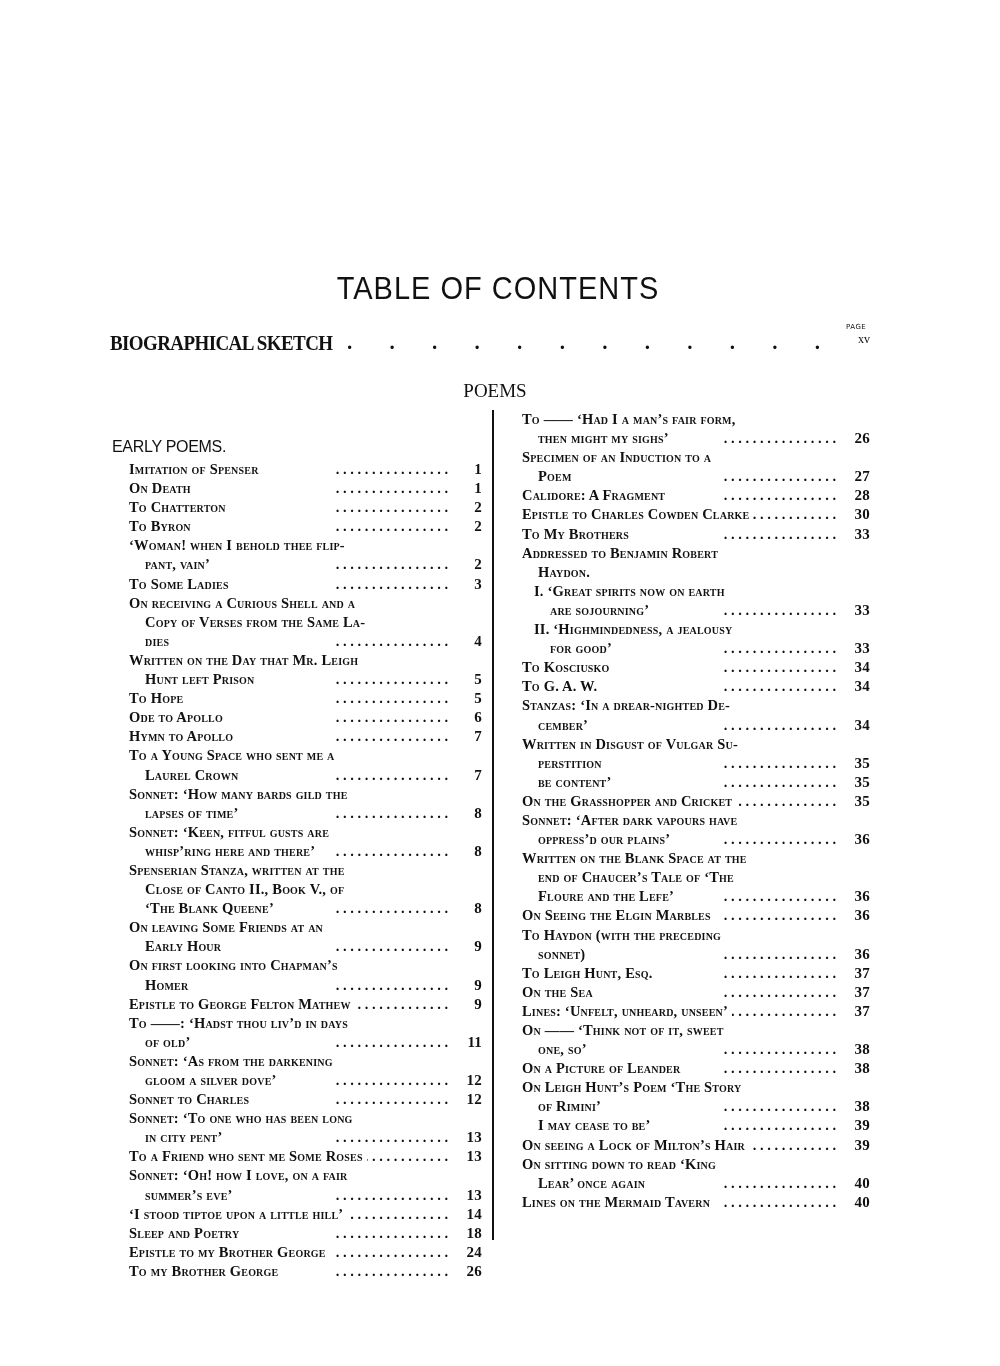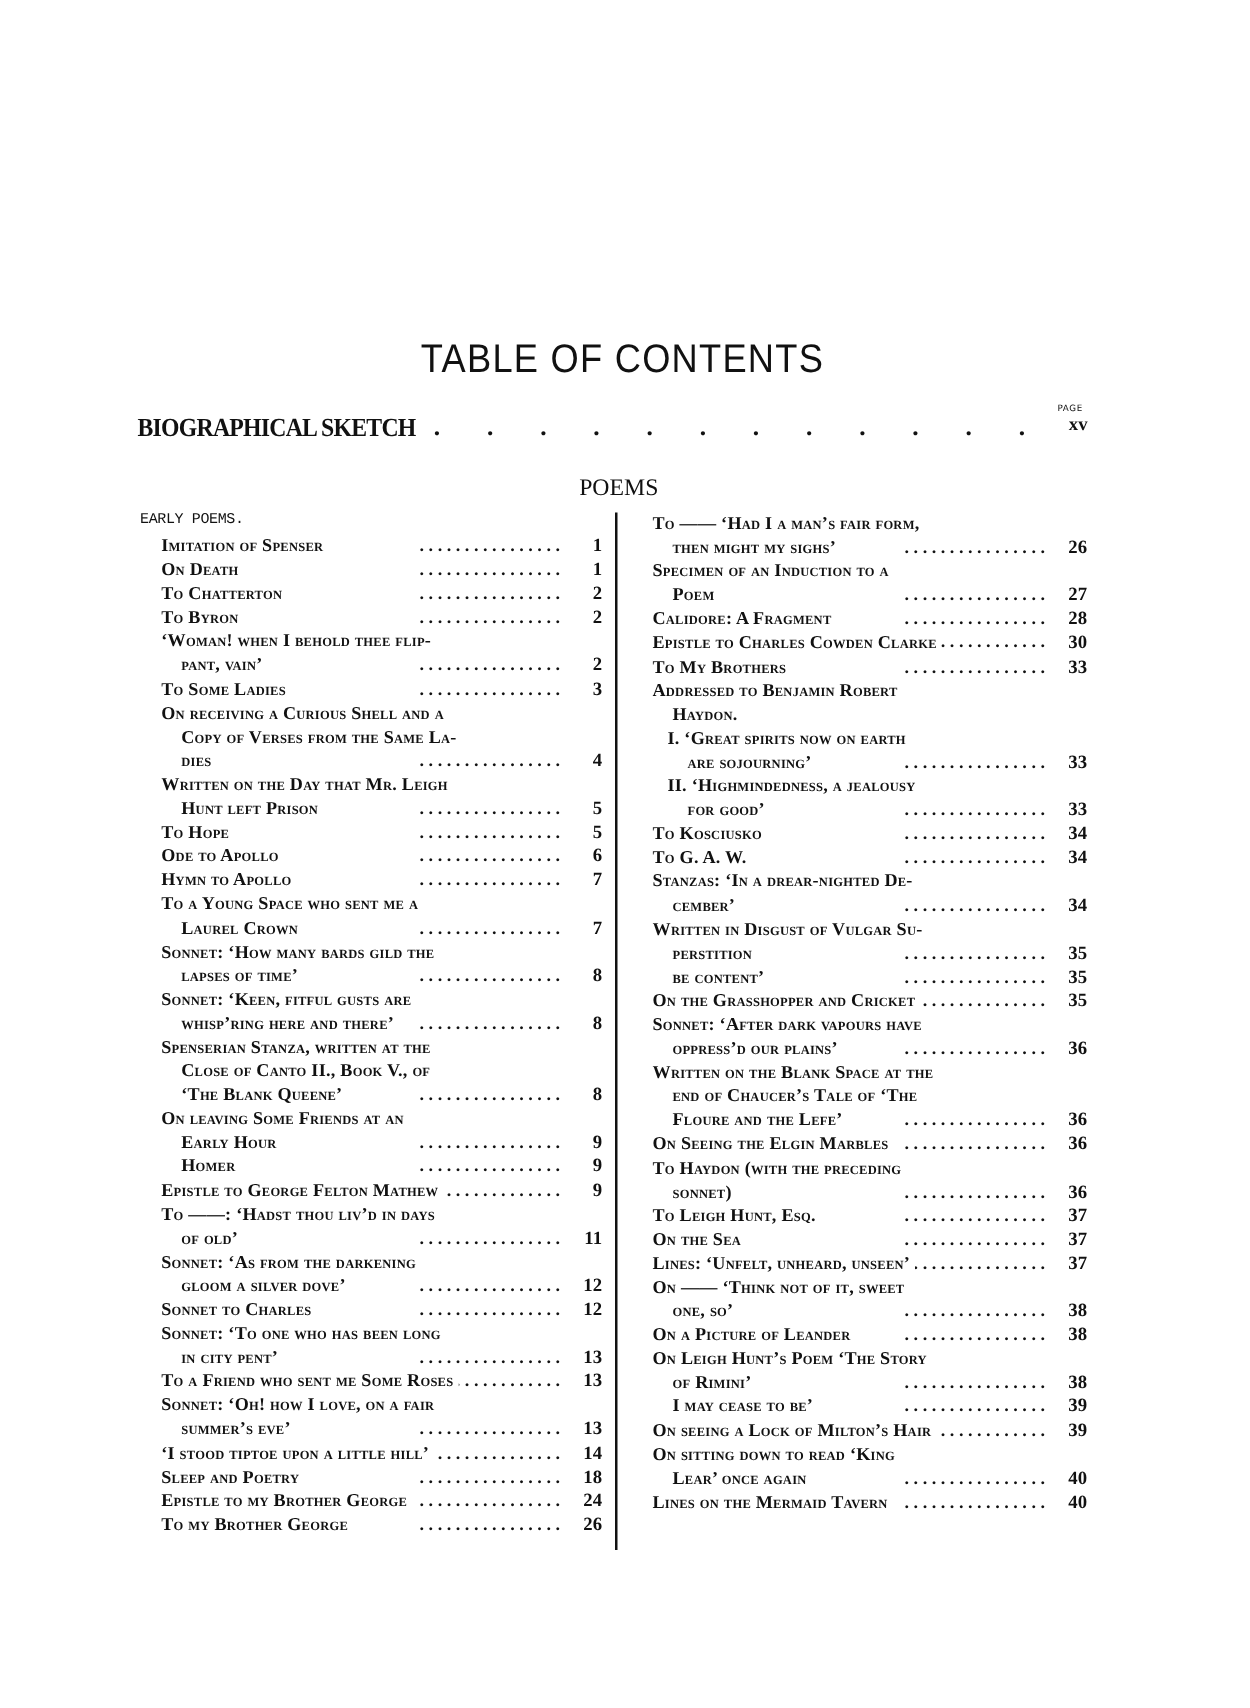--- a/index.html
+++ b/index.html
@@ -56,22 +56,22 @@
     .bio-dots {
       flex: 1;
       margin: 0 6px 0 14px;
       overflow: hidden;
       white-space: nowrap;
       font-size: 18px;
       letter-spacing: 15px;
       font-weight: bold;
     }
     .bio-page {
-      font-size: 15px;
-      font-weight: bold;
+      font-size: 12px;
+      font-weight: normal;
       font-family: "Liberation Serif", serif;
     }
     .section-title {
       position: absolute;
       top: 380px;
       left: 0;
       width: 990px;
       text-align: center;
       font-family: "Liberation Serif", serif;
       font-size: 19px;
@@ -92,25 +92,26 @@
       left: 112px;
       top: 402px;
       width: 372px;
     }
     .col-right {
       left: 522px;
       top: 410px;
       width: 352px;
     }
     .group-heading {
-      font-family: Liberation Mono, monospace;
-      font-size: 12px;
+      font-family: Liberation Sans, sans-serif;
+      font-size: 16px;
       height: 26px;
       line-height: 26px;
       letter-spacing: -0.3px;
+      margin-top: 32px;
     }
     .entry {
       position: relative;
       font-size: 14.5px;
       line-height: 19.1px;
       font-weight: bold;
       font-variant: small-caps;
       letter-spacing: 0.2px;
     }
     .col-left .entry {
@@ -301,20 +302,21 @@
       </div>
       <div class="entry">
         <span class="line">On leaving Some Friends at an</span>
         <span class="line cont last">
           <span class="txt">Early Hour</span>
           <span class="dots"> .  .  .  .  .  .  .  .  .  .  .  .  .  .  .  .</span>
         </span>
         <span class="pg">9</span>
       </div>
       <div class="entry">
+        <span class="line">On first looking into Chapman’s</span>
         <span class="line cont last">
           <span class="txt">Homer</span>
           <span class="dots"> .  .  .  .  .  .  .  .  .  .  .  .  .  .  .  .</span>
         </span>
         <span class="pg">9</span>
       </div>
       <div class="entry">
         <span class="line last">
           <span class="txt">Epistle to George Felton Mathew</span>
           <span class="dots"> .  .  .  .  .  .  .  .  .  .  .  .  .  .  .  .</span>

